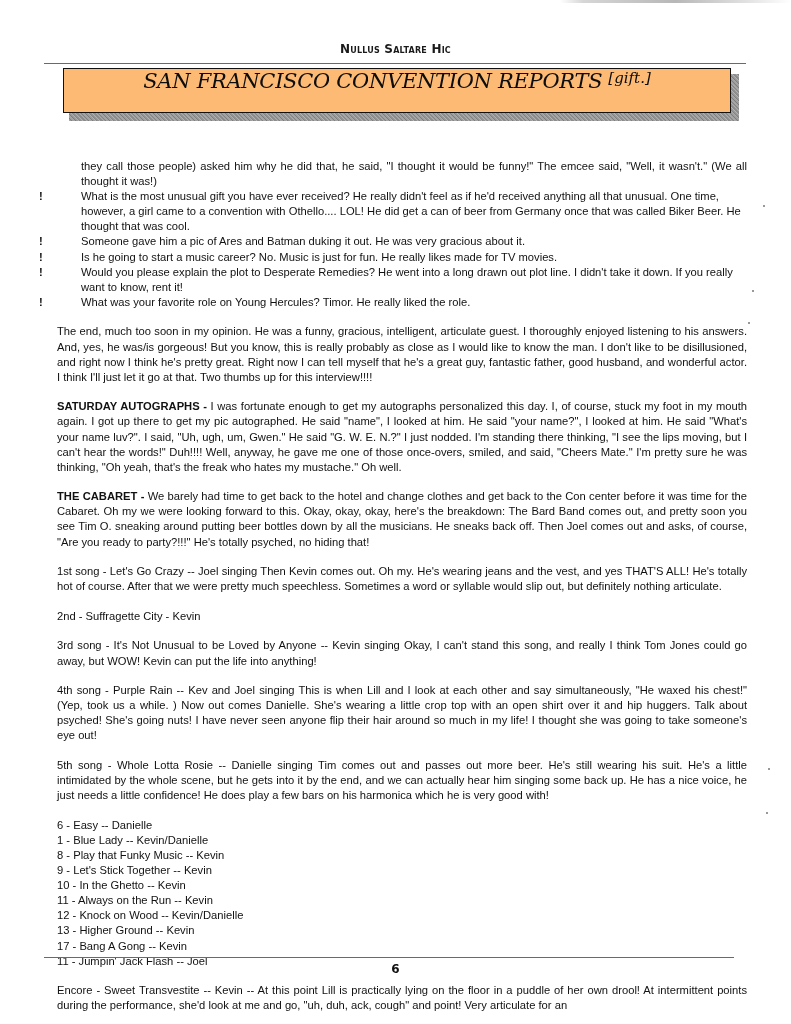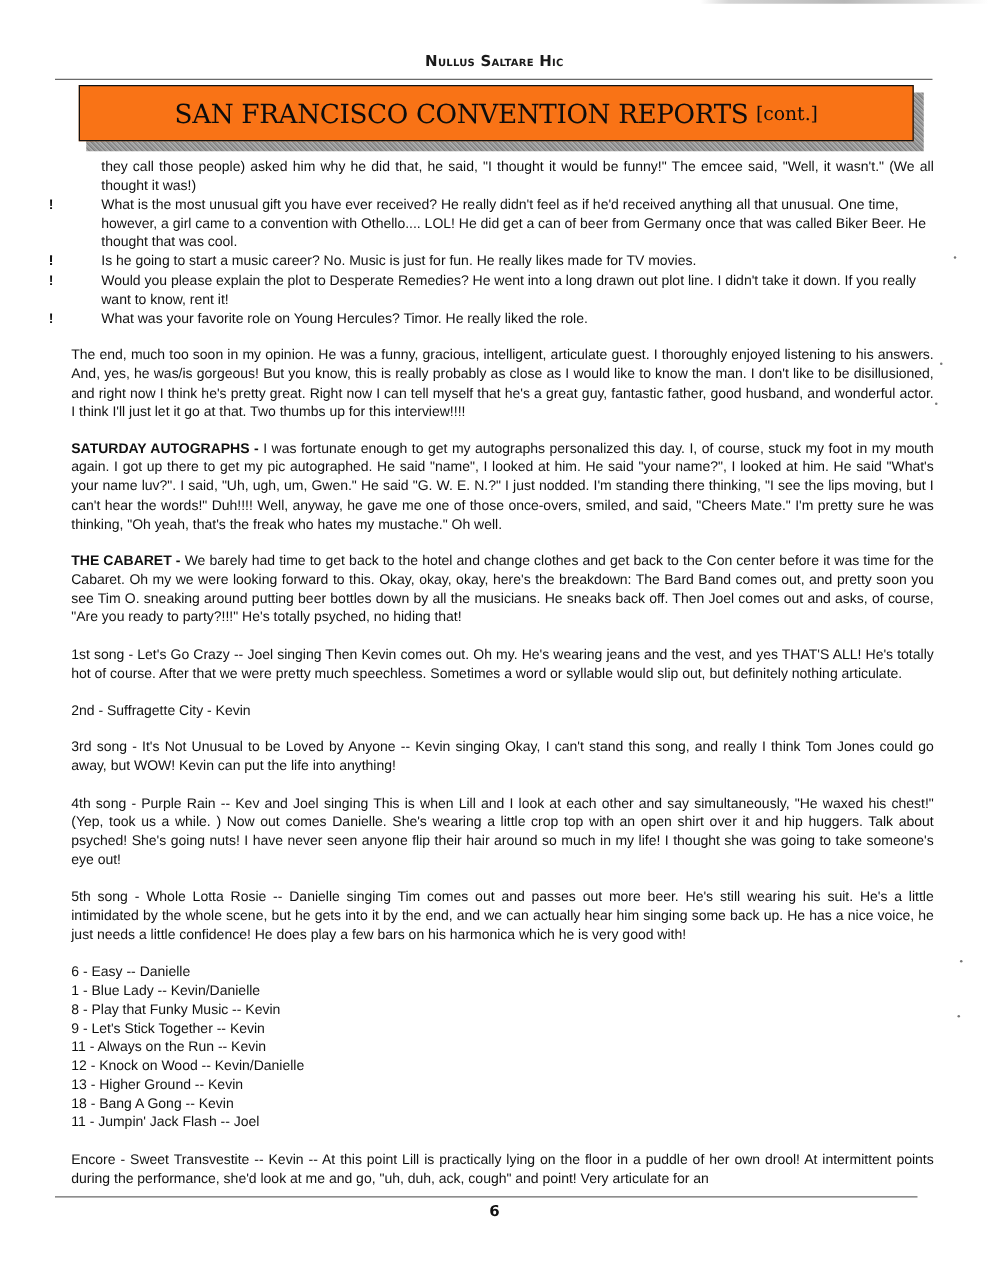--- a/index.html
+++ b/index.html
@@ -53,25 +53,26 @@
       height: 47px;
       background: repeating-linear-gradient(45deg, #8d8d8d 0px, #b5b5b5 1px, #7a7a7a 2px, #a9a9a9 3px);
     }
     .title-box {
       position: absolute;
       top: 68px;
       left: 63px;
       width: 668px;
       height: 45px;
       border: 1.5px solid #111;
-      background: #f97316;
+      background: #fdba74;
       box-sizing: border-box;
       display: flex;
-      align-items: center;
+      align-items: flex-start;
       justify-content: center;
+      font-style: italic;
     }
     .title-text {
       font-family: "DejaVu Serif", serif;
       font-size: 21px;
       letter-spacing: -0.3px;
       color: #0d0d0d;
     }
     .title-suffix {
       font-family: "DejaVu Serif", serif;
       font-size: 15px;
@@ -85,20 +86,21 @@
       width: 690px;
       font-size: 11.2px;
       line-height: 15.1px;
       text-align: justify;
     }
     .content p {
       margin: 0 0 14.5px 0;
     }
     .indent-block {
       padding-left: 24px;
+      margin-top: 32px;
     }
     .bullet-list {
       list-style: none;
       margin: 0 0 14.5px 0;
       padding: 0;
     }
     .bullet-list li {
       position: relative;
       padding-left: 24px;
       text-align: left;
@@ -153,36 +155,37 @@
 <body>
 
 <div class="scan-top"></div>
 
 <div class="running-head">Nullus Saltare Hic</div>
 <div class="head-rule"></div>
 
 <div class="title-shadow"></div>
 <div class="title-box">
   <span class="title-text">SAN FRANCISCO CONVENTION REPORTS</span>
-  <span class="title-suffix">[cont.]</span>
+  <span class="title-suffix">[gift.]</span>
 </div>
 
 <div class="content">
 
   <div class="indent-block">
     <span>they call those people) asked him why he did that, he said, "I thought it would be funny!" The emcee said, "Well, it wasn't." (We all thought it was!)</span>
   </div>
 
   <ul class="bullet-list">
     <li>
       <span class="bullet">!</span>
       <span class="q">What is the most unusual gift you have ever received?</span><span> He really didn't feel as if he'd received anything all that unusual. One time, however, a girl came to a convention with Othello.... LOL! He did get a can of beer from Germany once that was called Biker Beer. He thought that was cool.</span>
     </li>
     <li>
       <span class="bullet">!</span>
+      <span>Someone gave him a pic of Ares and Batman duking it out. He was very gracious about it.</span>
     </li>
     <li>
       <span class="bullet">!</span>
       <span class="q">Is he going to start a music career?</span><span> No. Music is just for fun. He really likes made for TV movies.</span>
     </li>
     <li>
       <span class="bullet">!</span>
       <span class="q">Would you please explain the plot to Desperate Remedies</span><span>? He went into a long drawn out plot line. I didn't take it down. If you really want to know, rent it!</span>
     </li>
     <li>
@@ -201,24 +204,25 @@
   <p>2nd - Suffragette City - Kevin</p>
   <p>3rd song - It's Not Unusual to be Loved by Anyone -- Kevin singing Okay, I can't stand this song, and really I think Tom Jones could go away, but WOW! Kevin can put the life into anything!</p>
   <p>4th song - Purple Rain -- Kev and Joel singing This is when Lill and I look at each other and say simultaneously, "He waxed his chest!" (Yep, took us a while. ) Now out comes Danielle. She's wearing a little crop top with an open shirt over it and hip huggers. Talk about psyched! She's going nuts! I have never seen anyone flip their hair around so much in my life! I thought she was going to take someone's eye out!</p>
   <p>5th song - Whole Lotta Rosie -- Danielle singing Tim comes out and passes out more beer. He's still wearing his suit. He's a little intimidated by the whole scene, but he gets into it by the end, and we can actually hear him singing some back up. He has a nice voice, he just needs a little confidence! He does play a few bars on his harmonica which he is very good with!</p>
 
   <ul class="song-list">
     <li>6 - Easy -- Danielle</li>
     <li>1 - Blue Lady -- Kevin/Danielle</li>
     <li>8 - Play that Funky Music -- Kevin</li>
     <li>9 - Let's Stick Together -- Kevin</li>
+    <li>10 - In the Ghetto -- Kevin</li>
     <li>11 - Always on the Run -- Kevin</li>
     <li>12 - Knock on Wood -- Kevin/Danielle</li>
     <li>13 - Higher Ground -- Kevin</li>
-    <li>18 - Bang A Gong -- Kevin</li>
+    <li>17 - Bang A Gong -- Kevin</li>
     <li>11 - Jumpin' Jack Flash -- Joel</li>
   </ul>
 
   <p>Encore - Sweet Transvestite -- Kevin -- At this point Lill is practically lying on the floor in a puddle of her own drool! At intermittent points during the performance, she'd look at me and go, "uh, duh, ack, cough" and point! Very articulate for an</p>
 </div>
 
 <div class="foot-rule"></div>
 <div class="page-number">6</div>
 
 <div class="speck" style="top:290px;left:752px;"></div>

